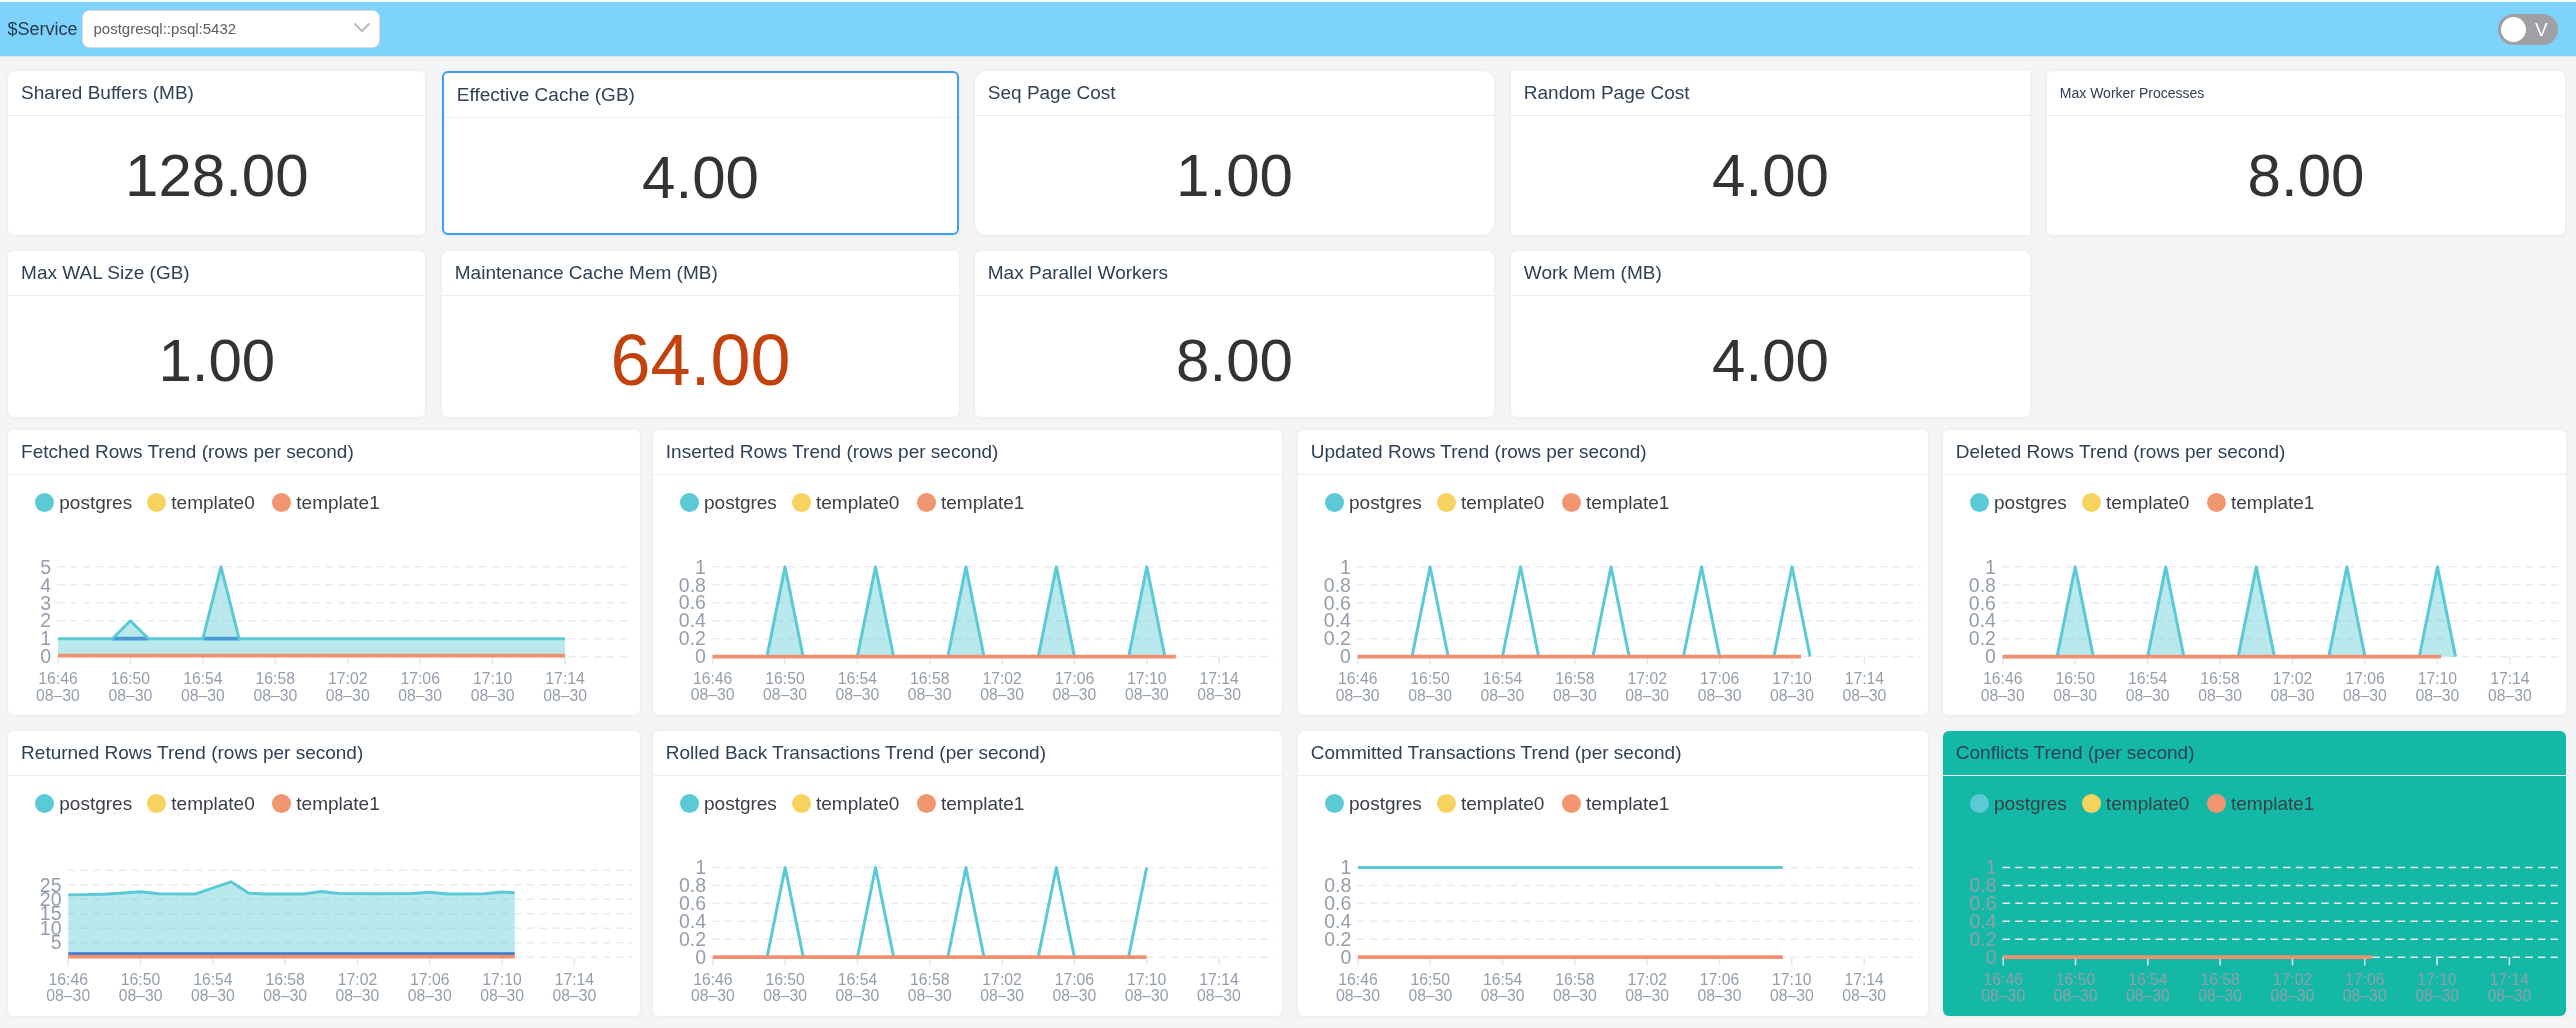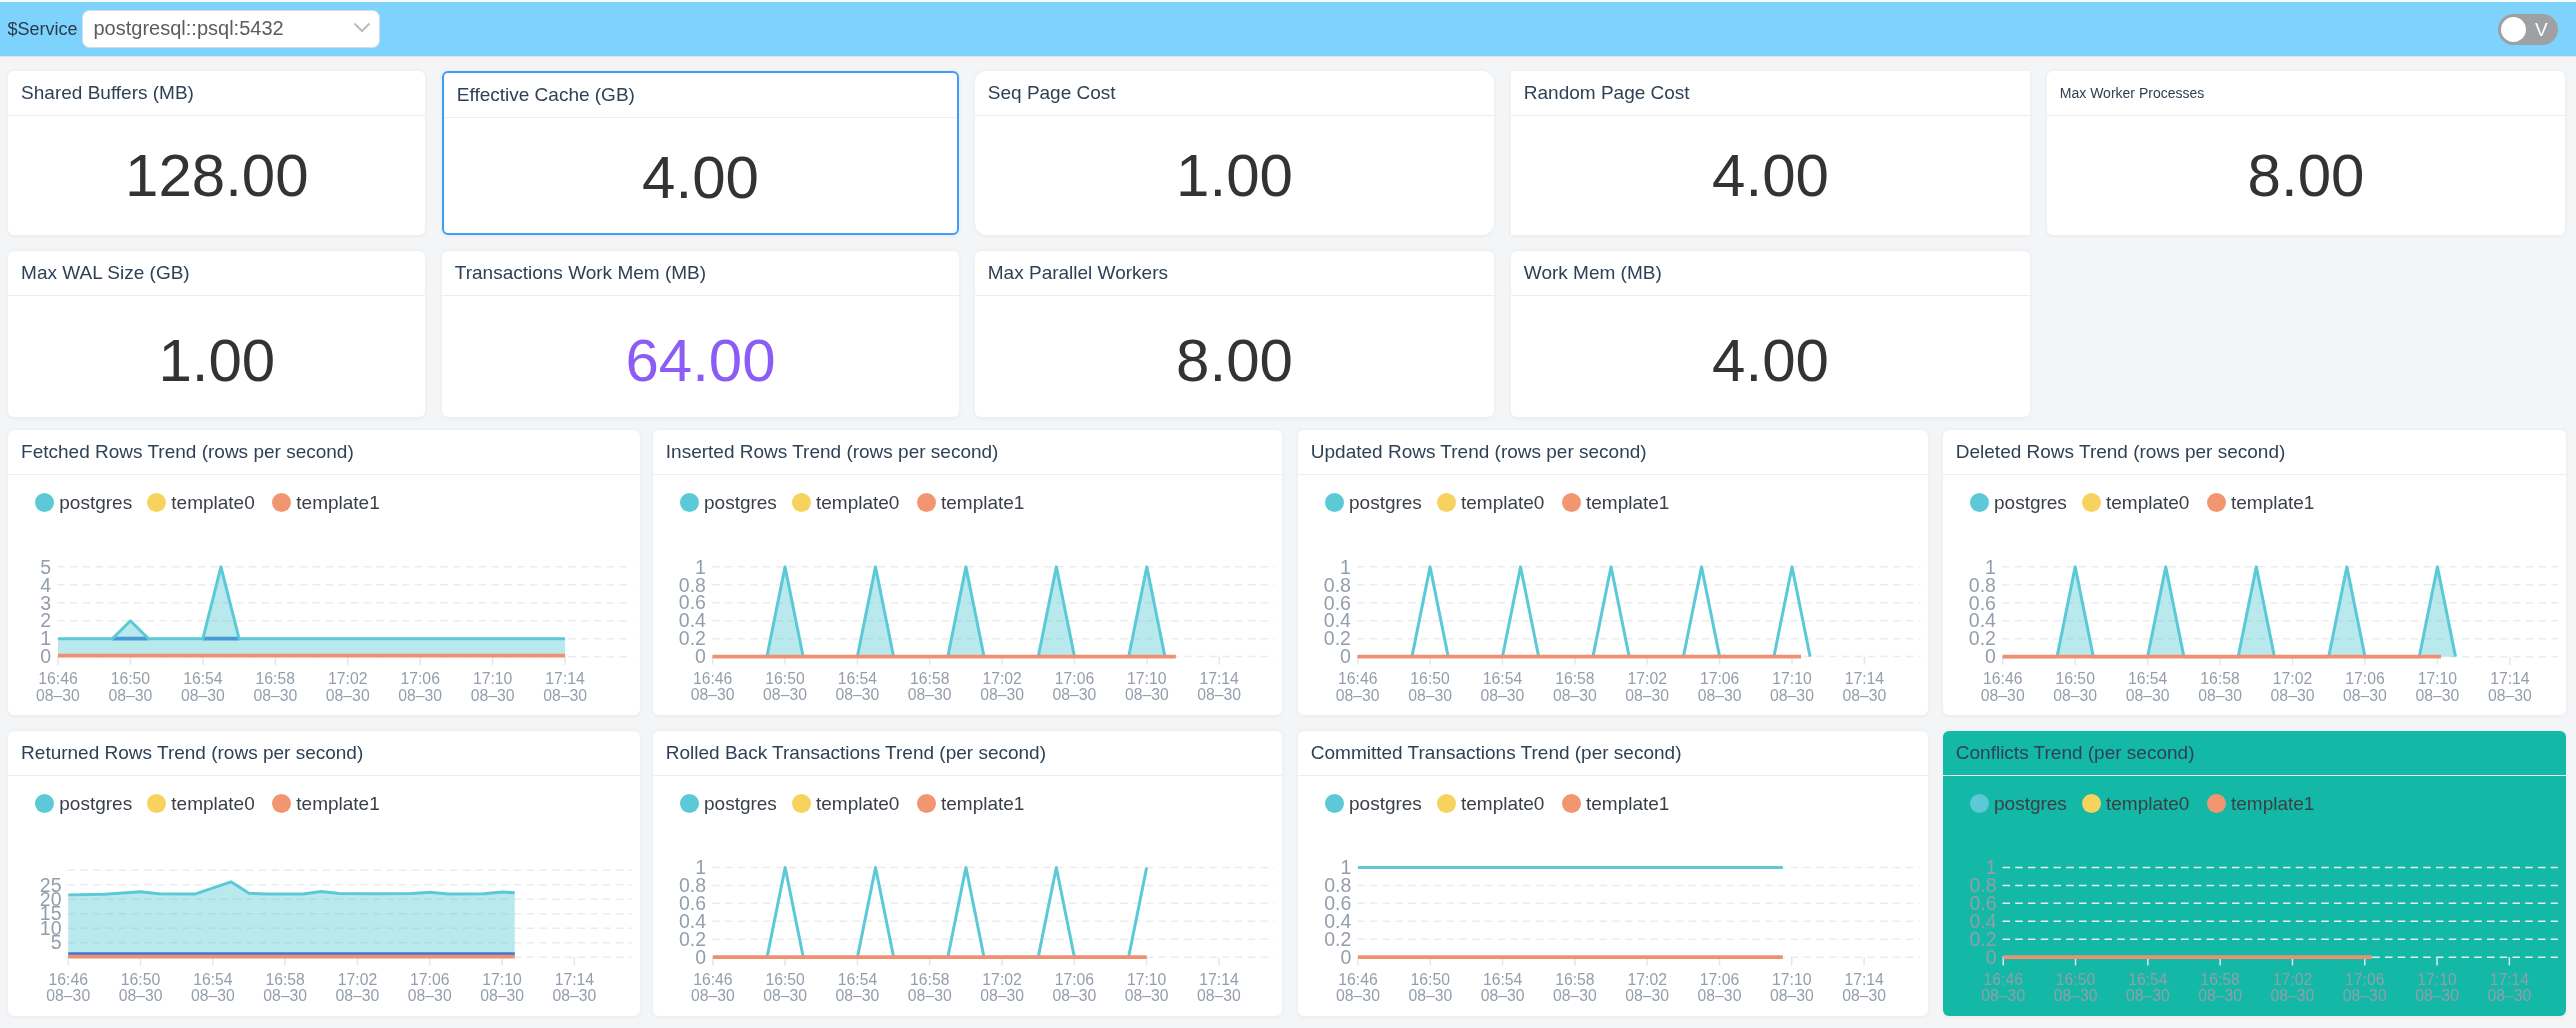--- a/index.html
+++ b/index.html
@@ -4,21 +4,21 @@
 html,body{margin:0;padding:0;background:#f4f5f7;font-family:"Liberation Sans",sans-serif;
 -webkit-font-smoothing:antialiased}
 #root{position:relative;width:2576px;height:1029px;overflow:hidden}
 </style></head>
 <body>
 <div id="root">
     <div style="position:absolute;left:0;top:0;width:2576px;height:1.5px;background:#fafbfc"></div>
     <div style="position:absolute;left:0;top:1.5px;width:2576px;height:54px;background:#7dd3fc;border-bottom:1.5px solid #e1e3e7">
       <div style="position:absolute;left:7.5px;top:0;height:54px;line-height:54px;font-size:18px;color:#2b3b4e;font-weight:500">$Service</div>
       <div style="position:absolute;left:82px;top:8.3px;width:298px;height:38px;background:#fff;border:1.5px solid #d7dade;border-radius:7.5px;box-sizing:border-box">
-        <div style="position:absolute;left:10.5px;top:0;height:27px;line-height:35px;font-size:20px;color:#595c61">postgresql::psql:5432</div>
+        <div style="position:absolute;left:10.5px;top:0;height:27px;line-height:35px;font-size:15px;color:#595c61">postgresql::psql:5432</div>
         <svg width="18" height="12" viewBox="0 0 24 16" style="position:absolute;right:8.3px;top:11.3px">
           <polyline points="2,2 12,12 22,2" fill="none" stroke="#b8bbc1" stroke-width="2.6"></polyline>
         </svg>
       </div>
       <div style="position:absolute;left:2498px;top:12px;width:60px;height:31px;background:#9fa0a3;border-radius:16px">
         <div style="position:absolute;left:3px;top:3px;width:25px;height:25px;background:#fff;border-radius:50%"></div>
         <div style="position:absolute;left:37px;top:0;height:31px;line-height:31px;font-size:19px;color:#fff">V</div>
       </div>
     </div>
     <div style="position:absolute;left:8.3px;top:71px;width:417px;height:164px;background:#fff;border-radius:6px;box-shadow:0 0.8px 4.5px rgba(40,50,60,0.06);box-sizing:border-box;overflow:hidden">
@@ -57,24 +57,24 @@
       </div>
     </div>
     <div style="position:absolute;left:8.3px;top:251px;width:417px;height:166px;background:#fff;border-radius:6px;box-shadow:0 0.8px 4.5px rgba(40,50,60,0.06);box-sizing:border-box;overflow:hidden">
       <div style="position:absolute;left:12.8px;top:0;height:44px;line-height:44px;font-size:19px;color:#2e4156">Max WAL Size (GB)</div>
       <div style="position:absolute;left:0;top:44px;width:100%;height:0;border-top:1.5px solid #eceef1"></div>
       <div style="position:absolute;left:0;top:44px;width:100%;height:122px;display:flex;align-items:center;justify-content:center">
         <span style="font-size:60px;color:#333333;margin-top:8.3px">1.00</span>
       </div>
     </div>
     <div style="position:absolute;left:442px;top:251px;width:517px;height:166px;background:#fff;border-radius:6px;box-shadow:0 0.8px 4.5px rgba(40,50,60,0.06);box-sizing:border-box;overflow:hidden">
-      <div style="position:absolute;left:12.8px;top:0;height:44px;line-height:44px;font-size:19px;color:#2e4156">Transactions Work Mem (MB)</div>
+      <div style="position:absolute;left:12.8px;top:0;height:44px;line-height:44px;font-size:19px;color:#2e4156">Maintenance Cache Mem (MB)</div>
       <div style="position:absolute;left:0;top:44px;width:100%;height:0;border-top:1.5px solid #eceef1"></div>
       <div style="position:absolute;left:0;top:44px;width:100%;height:122px;display:flex;align-items:center;justify-content:center">
-        <span style="font-size:60px;color:#8b5cf6;margin-top:8.3px">64.00</span>
+        <span style="font-size:72px;color:#c2410c;margin-top:8.3px">64.00</span>
       </div>
     </div>
     <div style="position:absolute;left:975px;top:251px;width:519px;height:166px;background:#fff;border-radius:6px;box-shadow:0 0.8px 4.5px rgba(40,50,60,0.06);box-sizing:border-box;overflow:hidden">
       <div style="position:absolute;left:12.8px;top:0;height:44px;line-height:44px;font-size:19px;color:#2e4156">Max Parallel Workers</div>
       <div style="position:absolute;left:0;top:44px;width:100%;height:0;border-top:1.5px solid #eceef1"></div>
       <div style="position:absolute;left:0;top:44px;width:100%;height:122px;display:flex;align-items:center;justify-content:center">
         <span style="font-size:60px;color:#333333;margin-top:8.3px">8.00</span>
       </div>
     </div>
     <div style="position:absolute;left:1511px;top:251px;width:519px;height:166px;background:#fff;border-radius:6px;box-shadow:0 0.8px 4.5px rgba(40,50,60,0.06);box-sizing:border-box;overflow:hidden">

